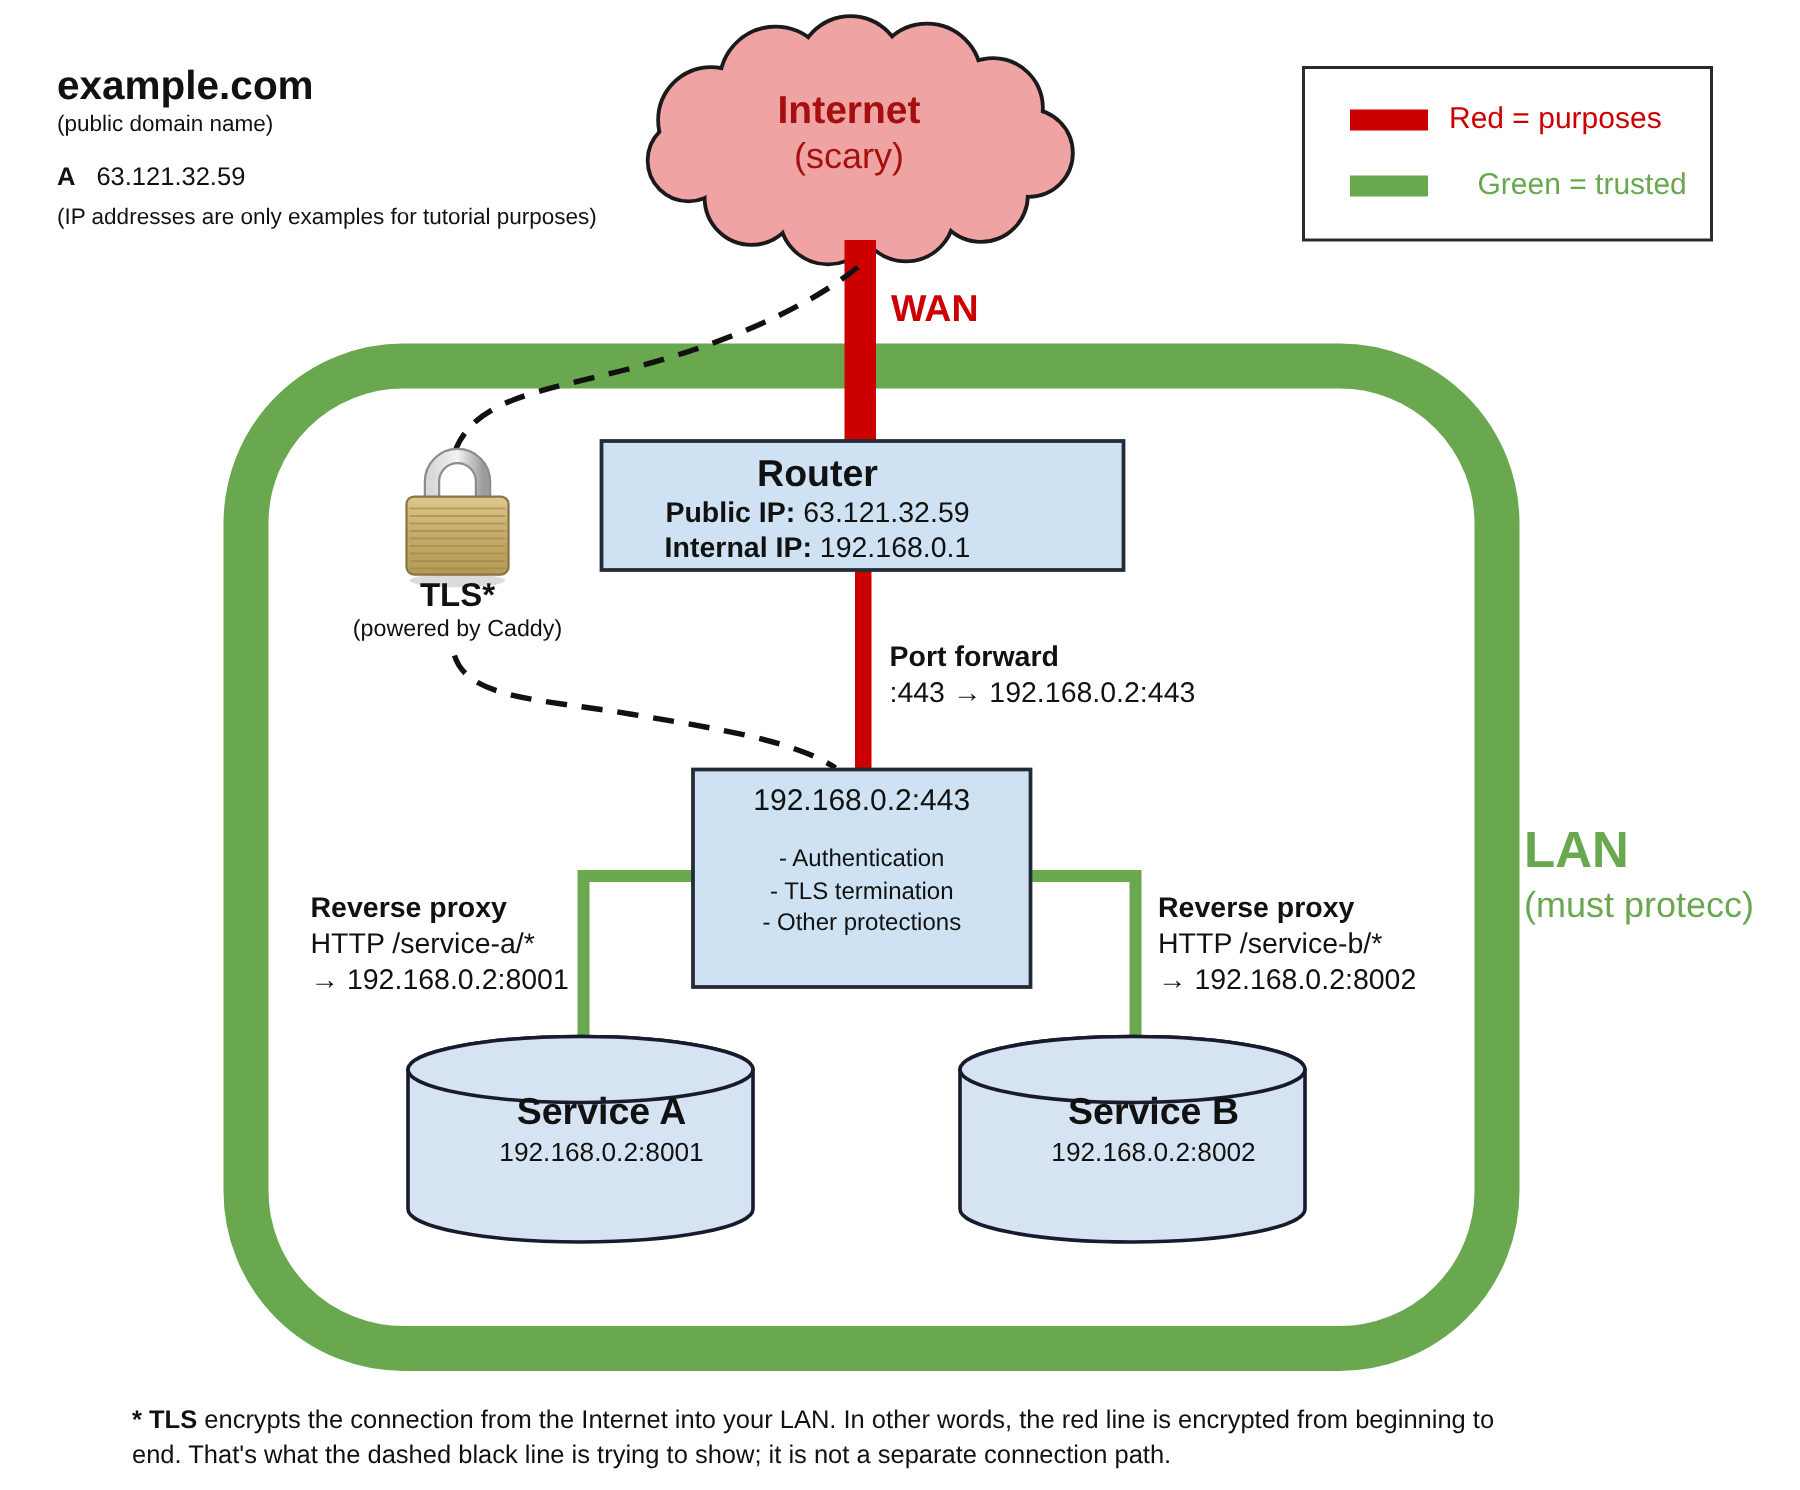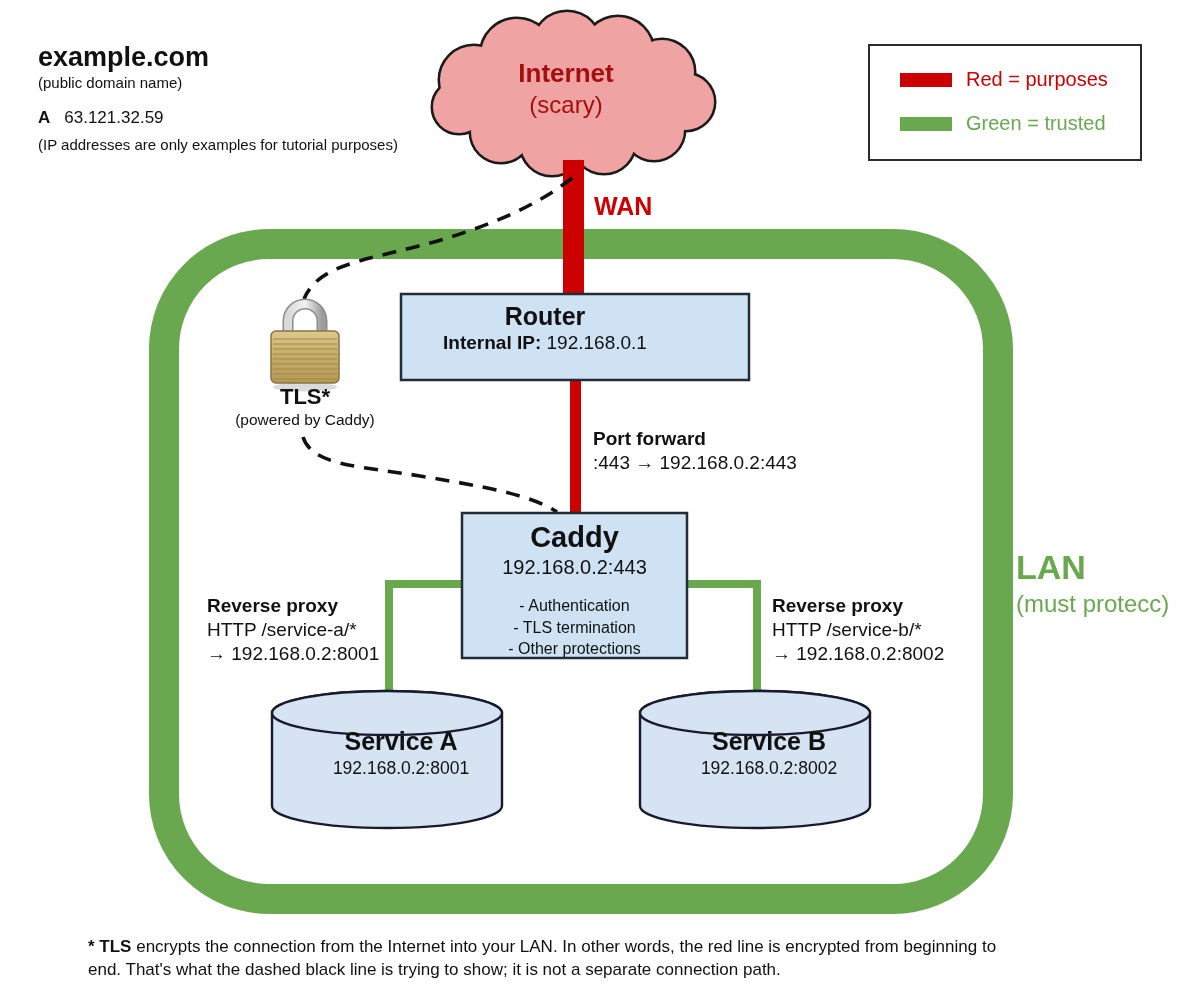--- a/index.html
+++ b/index.html
@@ -16,21 +16,21 @@
   .domain-title{left:38px;top:42px;font-size:27px;font-weight:bold;}
   .domain-note{left:38px;top:74px;font-size:15px;}
   .arecord{left:38px;top:108px;font-size:17px;}
   .arecord .rtype{font-weight:bold;margin-right:14px;}
   .arecord-note{left:38px;top:136px;font-size:15px;}
 
   
   .legend{left:868px;top:44px;width:270px;height:113px;border:2px solid #2b2b2b;background:#fff;z-index:5;}
   .legend-row{position:absolute;left:30px;display:flex;align-items:center;}
   .legend-row.r1{top:22px;}
-  .legend-row.r2{top:66px;}
+  .legend-row.r2{top:66px;gap:19px;}
   .swatch{width:52px;height:14px;margin-right:14px;}
   .swatch.red{background:#cc0000;}
   .swatch.green{background:#6aa84f;}
   .legend-label{font-size:20px;}
   .legend-label.red{color:#cc0000;}
   .legend-label.green{color:#6aa84f;}
 
   
   .internet-title{left:446px;top:58px;width:240px;font-size:26px;font-weight:bold;color:#a50f0f;text-align:center;}
   .internet-sub{left:446px;top:91px;width:240px;font-size:24px;color:#a50f0f;text-align:center;}
@@ -186,37 +186,40 @@
   </div>
 </div>
 
 <div class="txt internet-title">Internet</div>
 <div class="txt internet-sub">(scary)</div>
 <div class="txt wan-label">WAN</div>
 
 <div class="txt router-box-text">
   <div class="router-title">Router</div>
   <div class="router-line">
+    <span class="b">Public IP:</span>
+    <span>63.121.32.59</span>
+  </div>
+  <div class="router-line">
     <span class="b">Internal IP:</span>
     <span>192.168.0.1</span>
   </div>
 </div>
 
 <div class="txt portfwd">
   <div class="b">Port forward</div>
   <div>:443 → 192.168.0.2:443</div>
 </div>
 
 <div class="txt tls-block">
   <div class="tls-title">TLS*</div>
   <div class="tls-sub">(powered by Caddy)</div>
 </div>
 
 <div class="txt caddy-text">
-  <div class="caddy-title">Caddy</div>
   <div class="caddy-addr">192.168.0.2:443</div>
   <div class="caddy-feats">
     <div>- Authentication</div>
     <div>- TLS termination</div>
     <div>- Other protections</div>
   </div>
 </div>
 
 <div class="txt rp rp-a">
   <div class="b">Reverse proxy</div>

